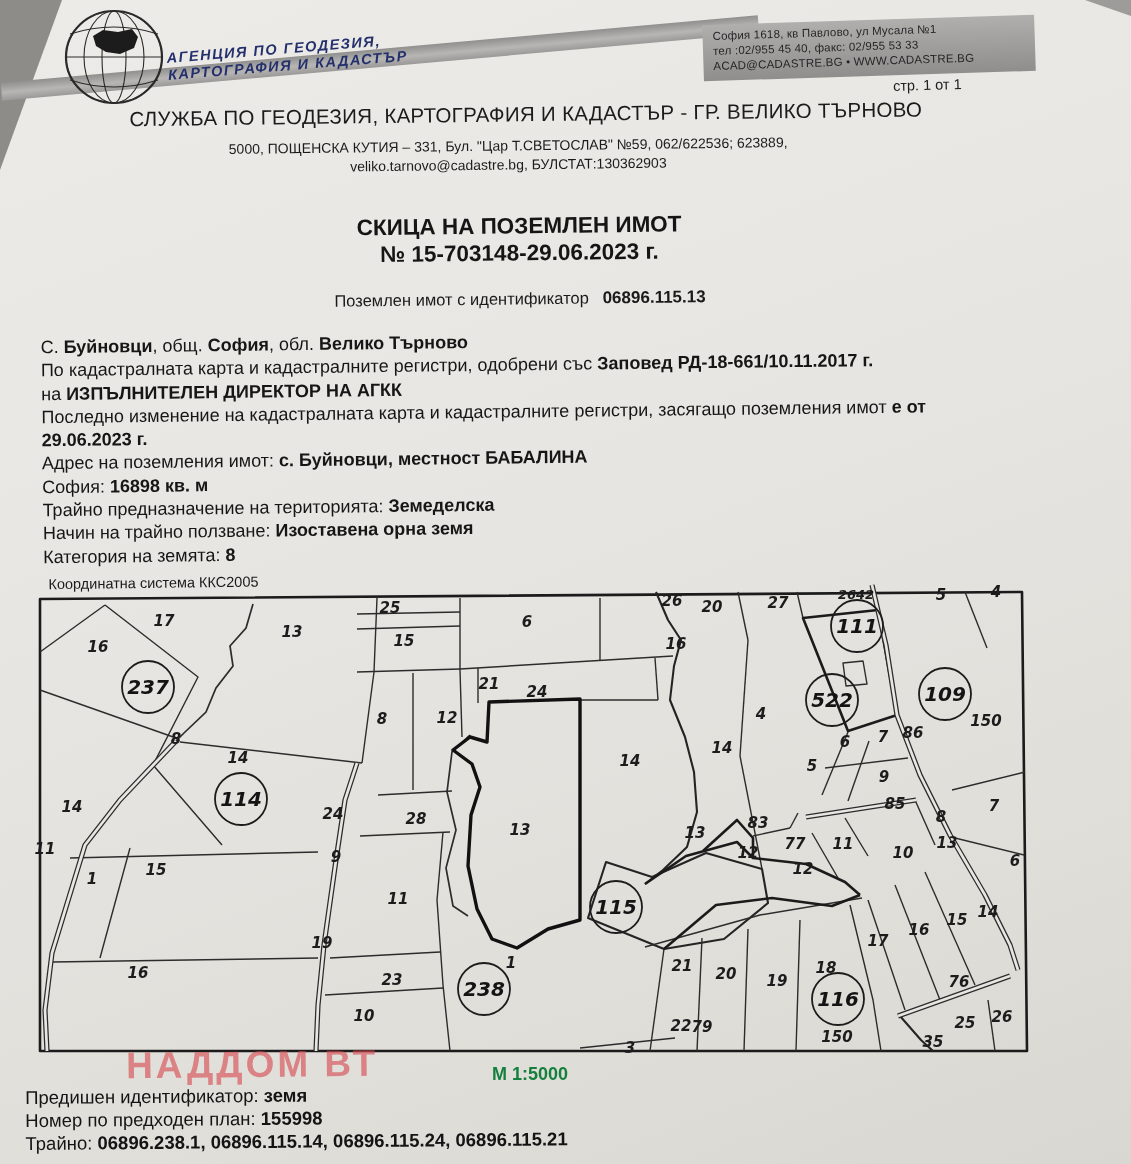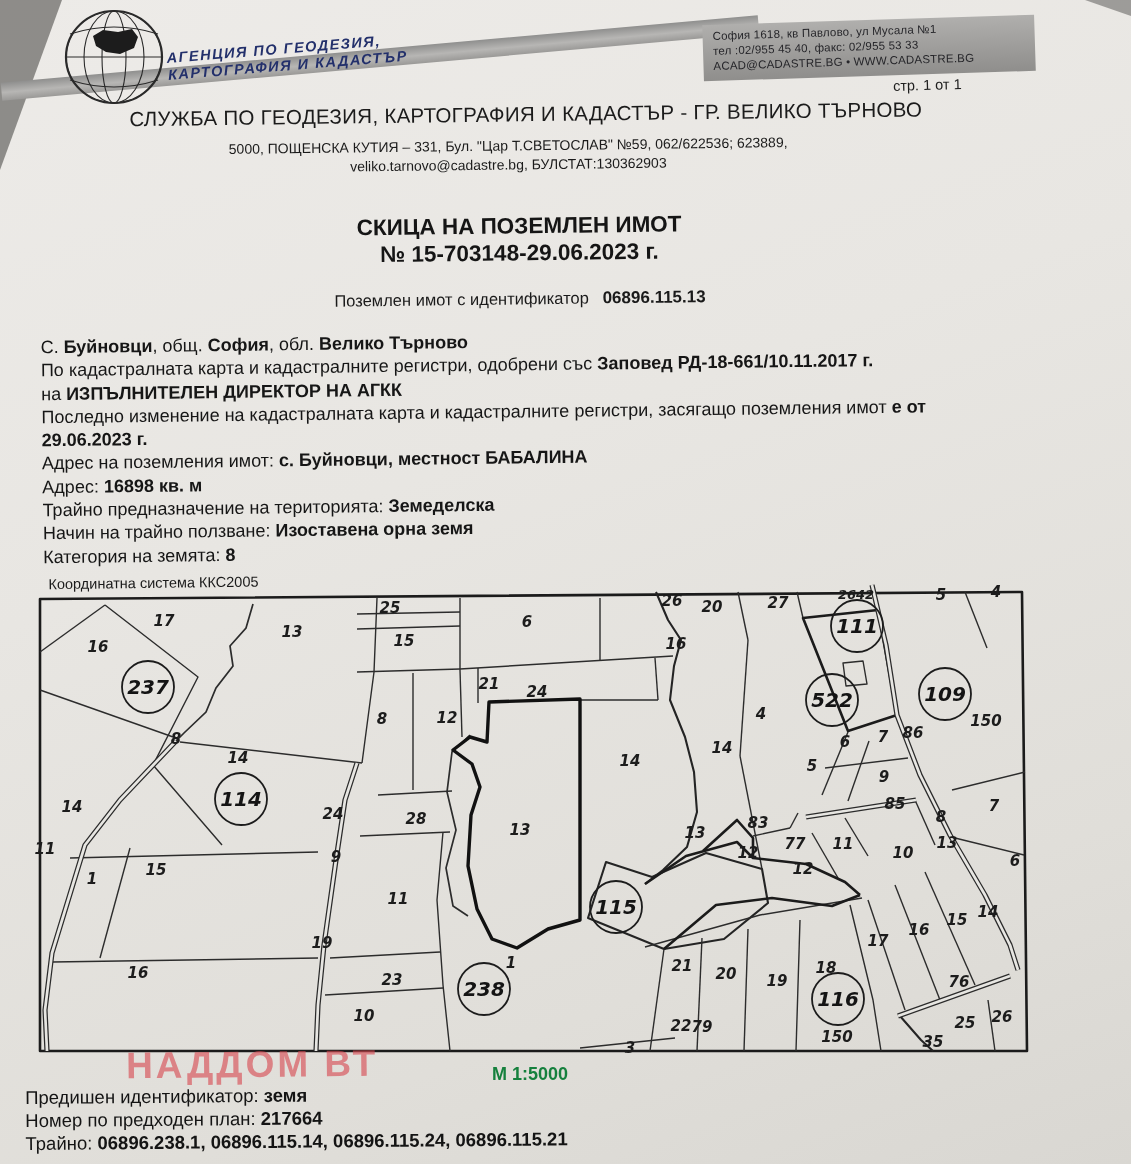--- a/index.html
+++ b/index.html
@@ -112,21 +112,21 @@
     <span class="b">06896.115.13</span>
   </div>
 
   <div class="abs body-block">
       <div class="tl"><span>С. </span><span class="b">Буйновци</span><span>, общ. </span><span class="b">София</span><span>, обл. </span><span class="b">Велико Търново</span></div>
       <div class="tl"><span>По кадастралната карта и кадастралните регистри, одобрени със </span><span class="b">Заповед РД-18-661/10.11.2017 г.</span></div>
       <div class="tl"><span>на </span><span class="b">ИЗПЪЛНИТЕЛЕН ДИРЕКТОР НА АГКК</span></div>
       <div class="tl"><span>Последно изменение на кадастралната карта и кадастралните регистри, засягащо поземления имот </span><span class="b">е от</span></div>
       <div class="tl"><span class="b">29.06.2023 г.</span></div>
       <div class="tl"><span>Адрес на поземления имот: </span><span class="b">с. Буйновци, местност БАБАЛИНА</span></div>
-      <div class="tl"><span>Адрес: </span><span class="b">16898 кв. м</span></div>
+      <div class="tl"><span>София: </span><span class="b">16898 кв. м</span></div>
       <div class="tl"><span>Трайно предназначение на територията: </span><span class="b">Земеделска</span></div>
       <div class="tl"><span>Начин на трайно ползване: </span><span class="b">Изоставена орна земя</span></div>
       <div class="tl"><span>Категория на земята: </span><span class="b">8</span></div>
     </div>
 
   <div class="abs coord">Координатна система ККС2005</div>
 </div>
 
 <div class="abs map-wrap">
 <svg width="1131" height="1164" viewBox="0 0 1131 1164">
@@ -301,15 +301,15 @@
         <text x="838" y="1006" class="clbl">116</text>
       </g>
 </svg>
 </div>
 
 <div class="abs watermark">НАДДОМ ВТ</div>
 <div class="abs scale-label">М 1:5000</div>
 
 <div class="abs footer-block">
     <div class="tl"><span>Предишен идентификатор: </span><span class="b">земя</span></div>
-    <div class="tl"><span>Номер по предходен план: </span><span class="b">217664</span></div>
+    <div class="tl"><span>Номер по предходен план: </span><span class="b">155998</span></div>
     <div class="tl"><span>Трайно: </span><span class="b">06896.238.1, 06896.115.14, 06896.115.24, 06896.115.21</span></div>
   </div>
 
 </body></html>

